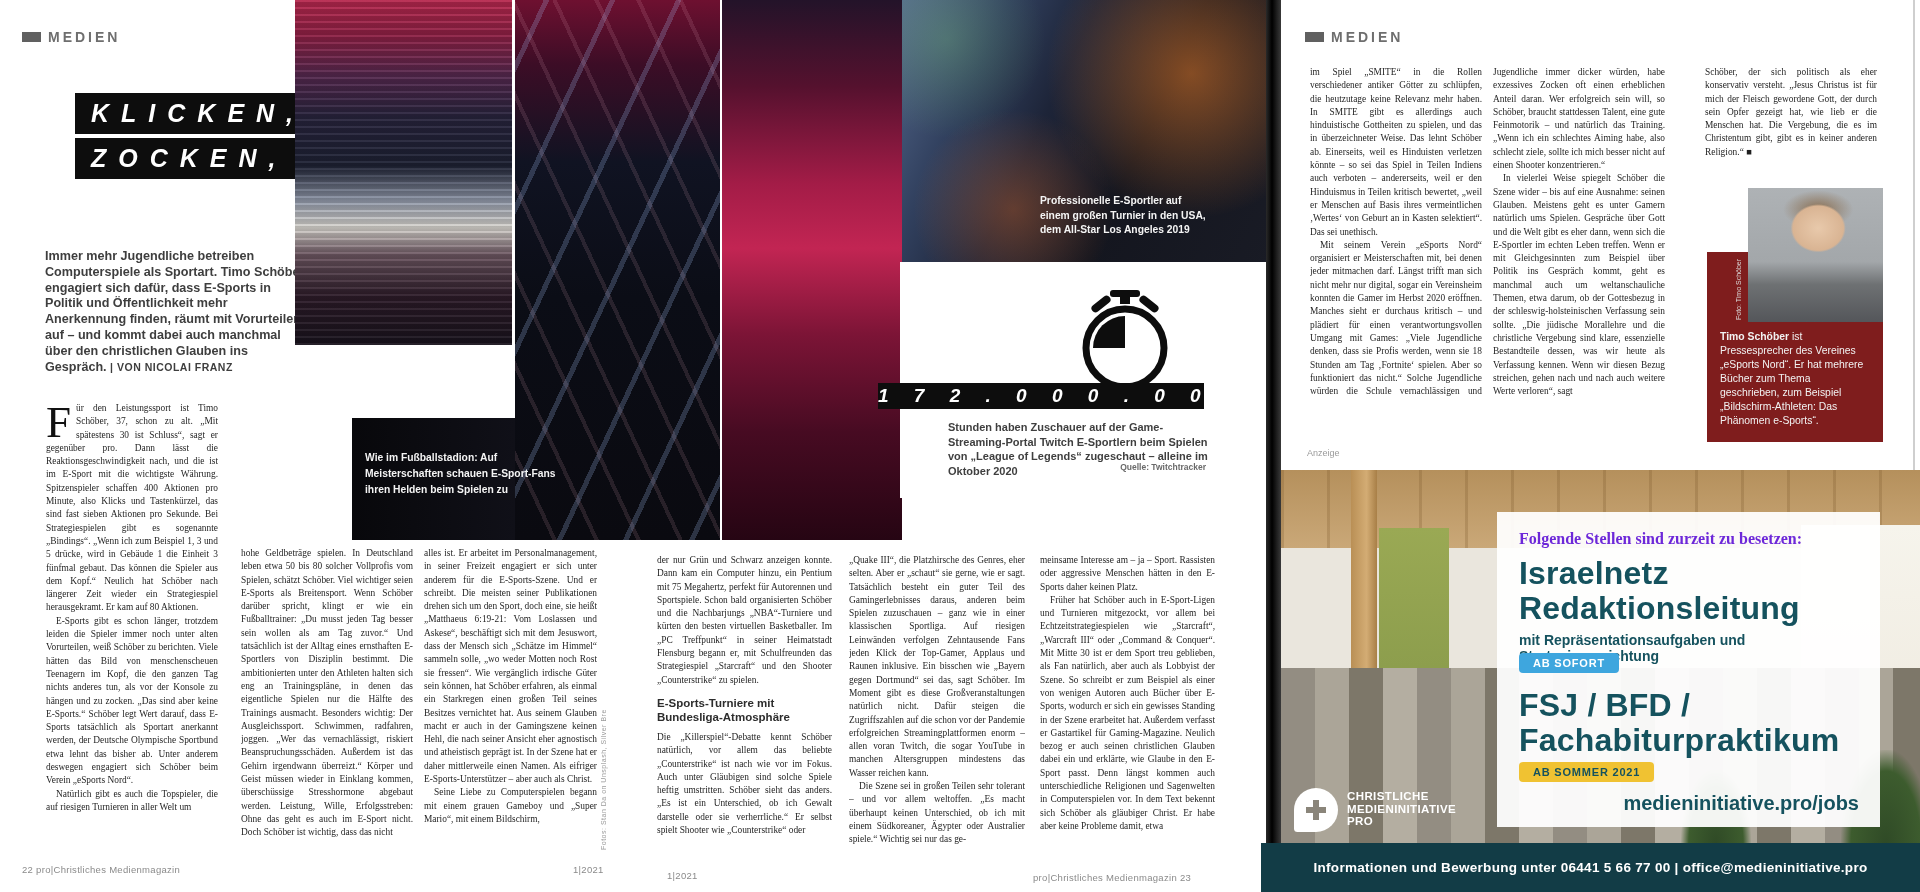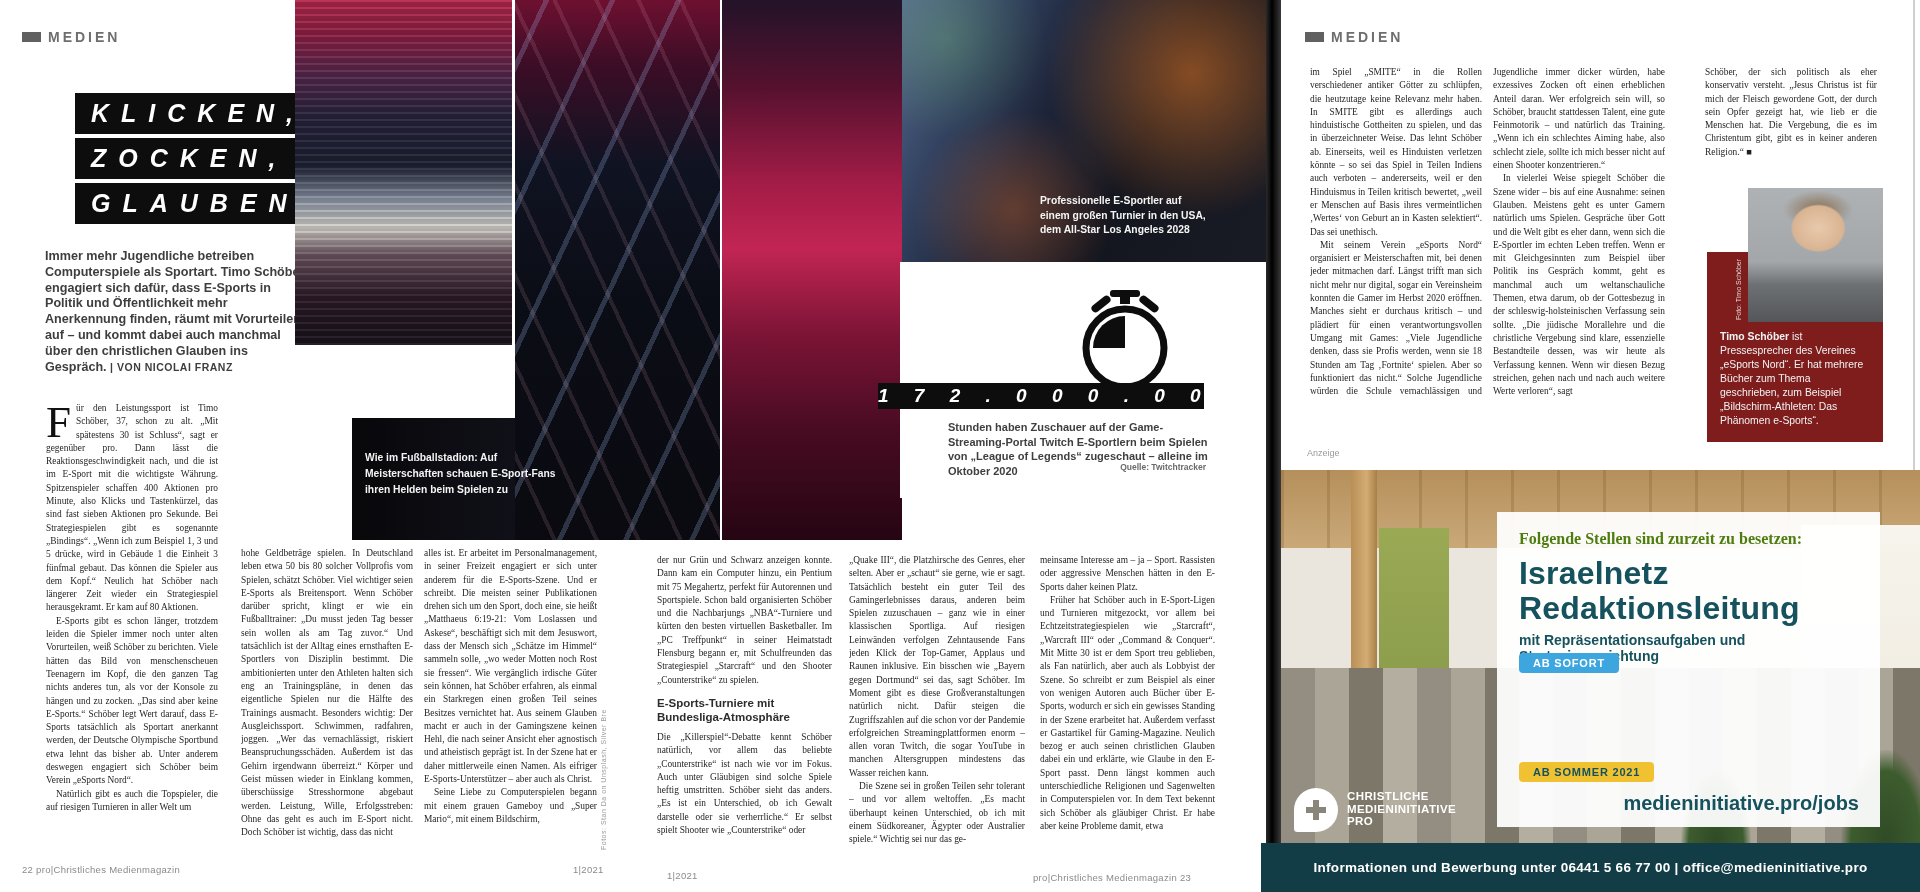--- a/index.html
+++ b/index.html
@@ -73,21 +73,21 @@
   .ad-ceiling{background:repeating-linear-gradient(90deg,rgba(120,85,40,.25) 0 3px,transparent 3px 46px),
               linear-gradient(180deg,#b5905c,#caa878);}
   .ad-wall{background:#eae6dd;}
   .ad-green1{background:linear-gradient(180deg,#9aa954,#87994a);}
   .ad-pillar{background:linear-gradient(90deg,#b98f55,#d3ac74 60%,#a87f47);}
   .ad-window{background:linear-gradient(180deg,#f6f4ec,#efeadf);}
   .ad-carpet{background:repeating-linear-gradient(90deg,#938d82 0 34px,#aba598 34px 68px,#7d7769 68px 102px,
              #b4aea1 102px 136px),repeating-linear-gradient(180deg,rgba(255,255,255,.10) 0 14px,rgba(0,0,0,.12) 14px 30px);}
   .ad-plant{background:radial-gradient(ellipse at 50% 100%,#2f4a26 0%,#3d5c2e 55%,transparent 72%);}
   .ad-card{background:rgba(255,255,255,.94);}
-  .ad-head{font-family:"Liberation Serif",serif;font-size:16px;font-weight:600;color:#4d7c0f;}
+  .ad-head{font-family:"Liberation Serif",serif;font-size:16px;font-weight:600;color:#6d28d9;}
   .ad-job{font-size:32px;line-height:35px;font-weight:800;color:#15525e;letter-spacing:.2px;}
   .ad-sub{font-size:14px;font-weight:800;color:#15525e;}
   .pill{display:inline-block;border-radius:4px;font-size:11px;font-weight:800;letter-spacing:.8px;
         padding:4px 14px;}
   .pill-blue{background:#3ea6de;color:#ffffff;}
   .pill-yellow{background:#f0c232;color:#15525e;}
   .ad-url{font-size:20px;font-weight:800;color:#15525e;text-align:right;}
   .logo-txt{color:#ffffff;font-weight:800;font-size:11.5px;line-height:12.5px;letter-spacing:.4px;}
   .logo-bubble{width:44px;height:44px;background:#ffffff;border-radius:50% 50% 50% 8%;position:relative;}
   .logo-plus{position:absolute;left:12px;top:12px;width:20px;height:20px;}
@@ -100,37 +100,36 @@
 </head>
 <body>
 
 <div id="canvas">
 
   <div class="abs kicker-sq" style="left:22px;top:32px;"></div>
   <div class="abs kicker" style="left:48px;top:29px;">MEDIEN</div>
 
   <div class="abs title-box" style="top:93px;">KLICKEN,</div>
   <div class="abs title-box" style="top:138px;">ZOCKEN,</div>
-  <div class="abs title-box" style="top:183px;">GLAUBEN</div>
 
   <div class="abs intro" style="left:45px;top:249px;width:266px;"><span>Immer mehr Jugendliche betreiben Computerspiele als Sportart. Timo Schöber engagiert sich dafür, dass E-Sports in Politik und Öffentlichkeit mehr Anerkennung finden, räumt mit Vorurteilen auf – und kommt dabei auch manchmal über den christlichen Glauben ins Gespräch. </span><span class="byl">| VON NICOLAI FRANZ</span></div>
 
   <div class="abs photo p1" style="left:295px;top:0;width:217px;height:345px;">
     <div class="abs p1tex" style="left:0;top:0;right:0;bottom:0;"></div>
   </div>
   <div class="abs photo p2" style="left:515px;top:0;width:205px;height:540px;">
     <div class="abs p2beam" style="left:0;top:0;right:0;bottom:0;"></div>
   </div>
   <div class="abs photo p3" style="left:722px;top:0;width:180px;height:540px;"></div>
   <div class="abs photo p4" style="left:902px;top:0;width:371px;height:262px;">
     <div class="abs p4glow" style="left:0;top:0;right:0;bottom:0;"></div>
   </div>
   <div class="abs capband" style="left:352px;top:418px;width:163px;height:122px;"></div>
   <div class="abs photocap" style="left:365px;top:450px;width:208px;">Wie im Fußballstadion: Auf Meisterschaften schauen E-Sport-Fans ihren Helden beim Spielen zu</div>
-  <div class="abs photocap2" style="left:1040px;top:194px;width:172px;">Professionelle E-Sportler auf einem großen Turnier in den USA, dem All-Star Los Angeles 2028</div>
+  <div class="abs photocap2" style="left:1040px;top:194px;width:172px;">Professionelle E-Sportler auf einem großen Turnier in den USA, dem All-Star Los Angeles 2019</div>
 
   <div class="abs infobox" style="left:900px;top:262px;width:370px;height:236px;">
     <svg class="abs" style="left:172px;top:28px;" width="106" height="102" viewBox="0 0 106 102">
       <rect x="48" y="2" width="10" height="12" fill="#0d0d0d"></rect>
       <rect x="38" y="0" width="30" height="7" rx="3" fill="#0d0d0d"></rect>
       <rect x="18" y="10" width="22" height="8" rx="4" fill="#0d0d0d" transform="rotate(-38 29 14)"></rect>
       <rect x="66" y="10" width="22" height="8" rx="4" fill="#0d0d0d" transform="rotate(38 77 14)"></rect>
       <circle cx="53" cy="58" r="39" fill="none" stroke="#0d0d0d" stroke-width="7"></circle>
       <path d="M53 58 L53 26 A32 32 0 0 0 21 58 Z" fill="#0d0d0d"></path>
     </svg>
@@ -206,20 +205,21 @@
     <div class="abs ad-window" style="left:520px;top:55px;width:119px;height:230px;"></div>
     <div class="abs ad-carpet" style="left:0;top:198px;width:639px;height:175px;"></div>
     <div class="abs ad-plant" style="left:560px;top:280px;width:90px;height:95px;"></div>
     <div class="abs ad-plant" style="left:400px;top:300px;width:70px;height:75px;"></div>
 
     <div class="abs ad-card" style="left:216px;top:42px;width:383px;height:315px;">
       <div class="abs ad-head" style="left:22px;top:18px;">Folgende Stellen sind zurzeit zu besetzen:</div>
       <div class="abs ad-job" style="left:22px;top:44px;width:350px;">Israelnetz Redaktionsleitung</div>
       <div class="abs ad-sub" style="left:22px;top:120px;width:360px;">mit Repräsentationsaufgaben und Strategieausrichtung</div>
       <div class="abs pill pill-blue" style="left:22px;top:141px;">AB SOFORT</div>
+      <div class="abs ad-job" style="left:22px;top:176px;width:350px;">FSJ / BFD / Fachabiturpraktikum</div>
       <div class="abs pill pill-yellow" style="left:22px;top:250px;">AB SOMMER 2021</div>
       <div class="abs ad-url" style="left:22px;top:280px;width:340px;">medieninitiative.pro/jobs</div>
     </div>
 
     <div class="abs logo-bubble" style="left:13px;top:318px;">
       <div class="logo-plus"></div>
     </div>
     <div class="abs" style="left:66px;top:320px;">
       <div class="logo-txt">CHRISTLICHE</div>
       <div class="logo-txt">MEDIENINITIATIVE</div>

